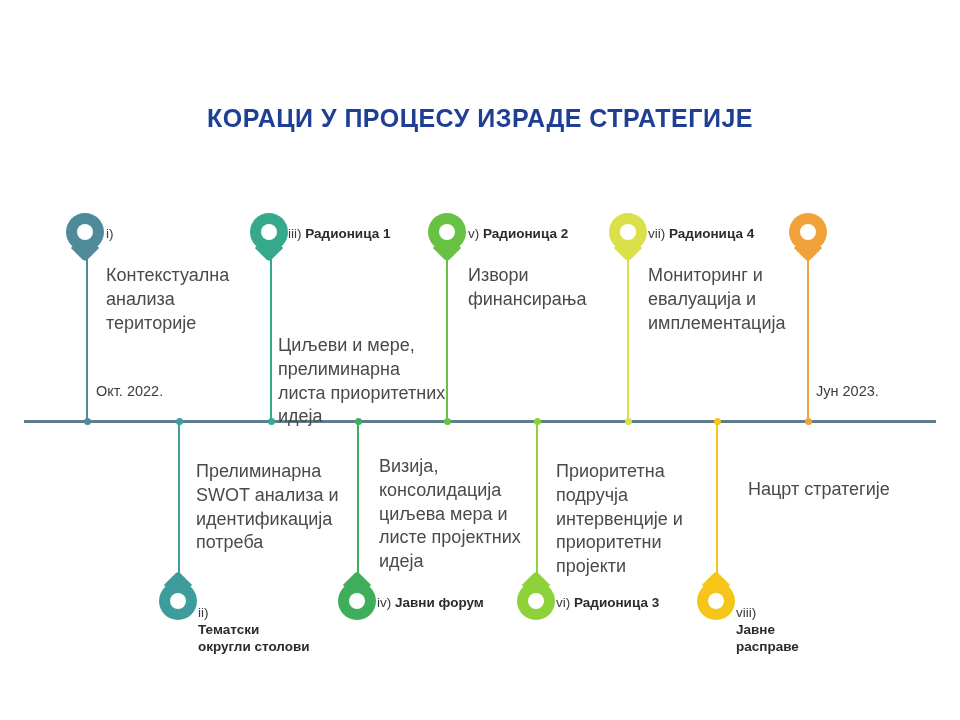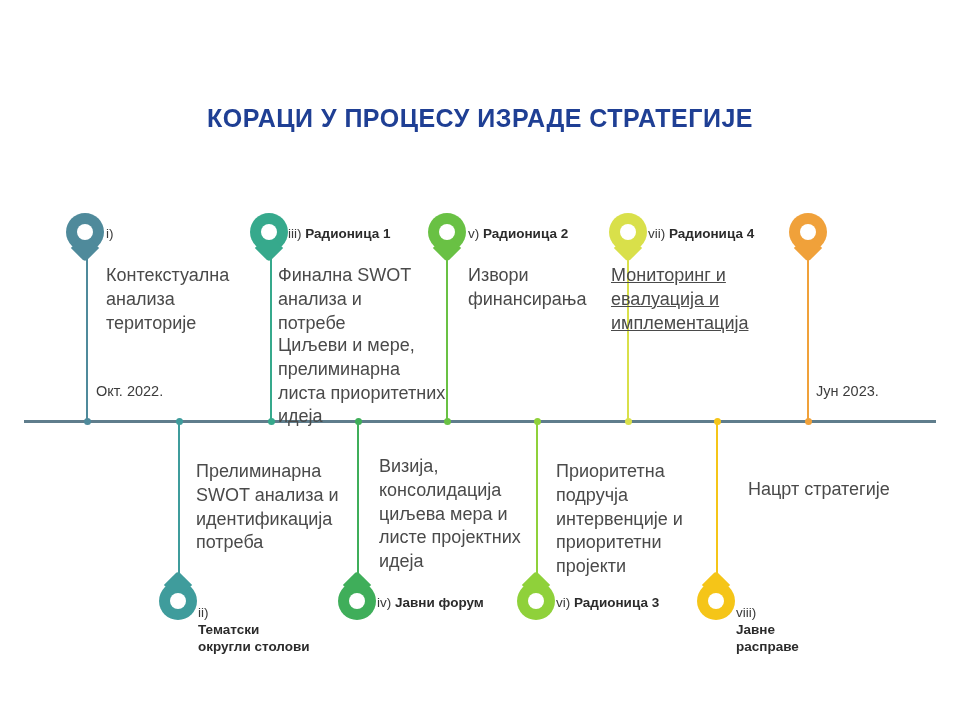--- a/index.html
+++ b/index.html
@@ -155,23 +155,20 @@
 
   <div class="pin" style="left:250px;top:213px;">
     <div class="body" style="background:#36a98c;"></div>
     <div class="tail" style="background:#36a98c;"></div>
     <div class="hole"></div>
   </div>
   <div class="pin-label" style="left:288px;top:226px;">
     <span>iii)</span>
     <b>Радионица 1</b>
   </div>
-  <div class="desc" style="left:278px;top:264px;width:160px;white-space:pre-line;">Финална SWOT
-анализа и
-потребе</div>
   <div class="desc" style="left:278px;top:334px;width:175px;white-space:pre-line;">Циљеви и мере,
 прелиминарна
 листа приоритетних
 идеја</div>
 
   <div class="pin" style="left:428px;top:213px;">
     <div class="body" style="background:#69c144;"></div>
     <div class="tail" style="background:#69c144;"></div>
     <div class="hole"></div>
   </div>
@@ -184,21 +181,21 @@
 
   <div class="pin" style="left:609px;top:213px;">
     <div class="body" style="background:#d9e04a;"></div>
     <div class="tail" style="background:#d9e04a;"></div>
     <div class="hole"></div>
   </div>
   <div class="pin-label" style="left:648px;top:226px;">
     <span>vii)</span>
     <b>Радионица 4</b>
   </div>
-  <div class="desc" style="left:611px;top:264px;width:160px;white-space:pre-line;text-decoration:underline;">Мониторинг и
+  <div class="desc" style="left:648px;top:264px;width:160px;white-space:pre-line;">Мониторинг и
 евалуација и
 имплементација</div>
 
   <div class="pin" style="left:789px;top:213px;">
     <div class="body" style="background:#f0a13a;"></div>
     <div class="tail" style="background:#f0a13a;"></div>
     <div class="hole"></div>
   </div>
 
   <div class="date" style="left:96px;top:383px;">Окт. 2022.</div>

